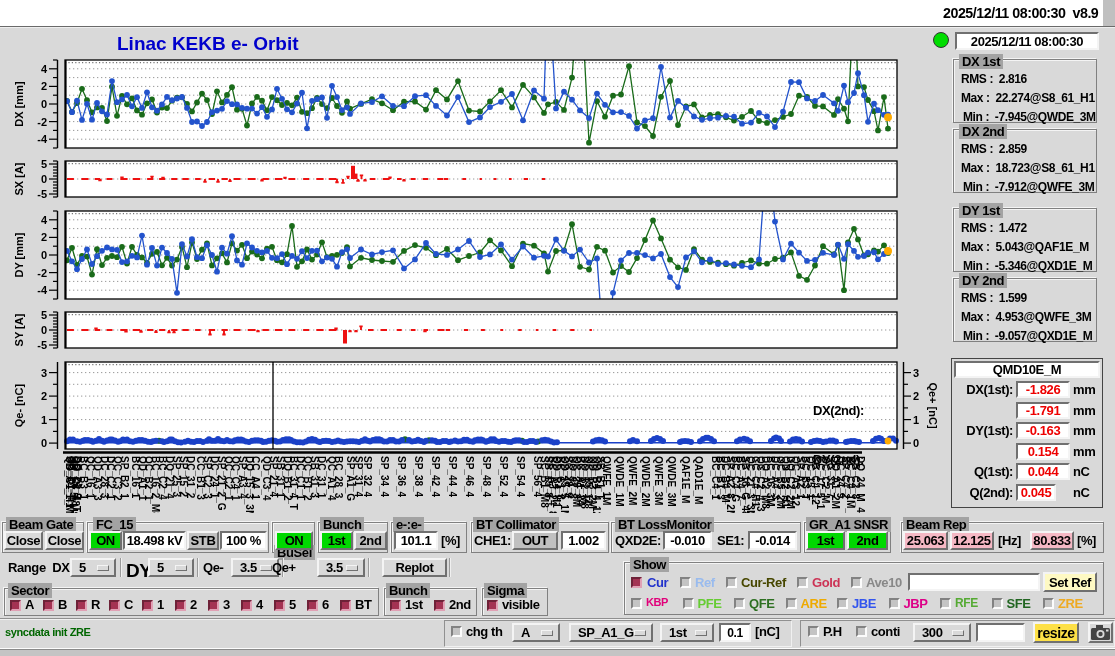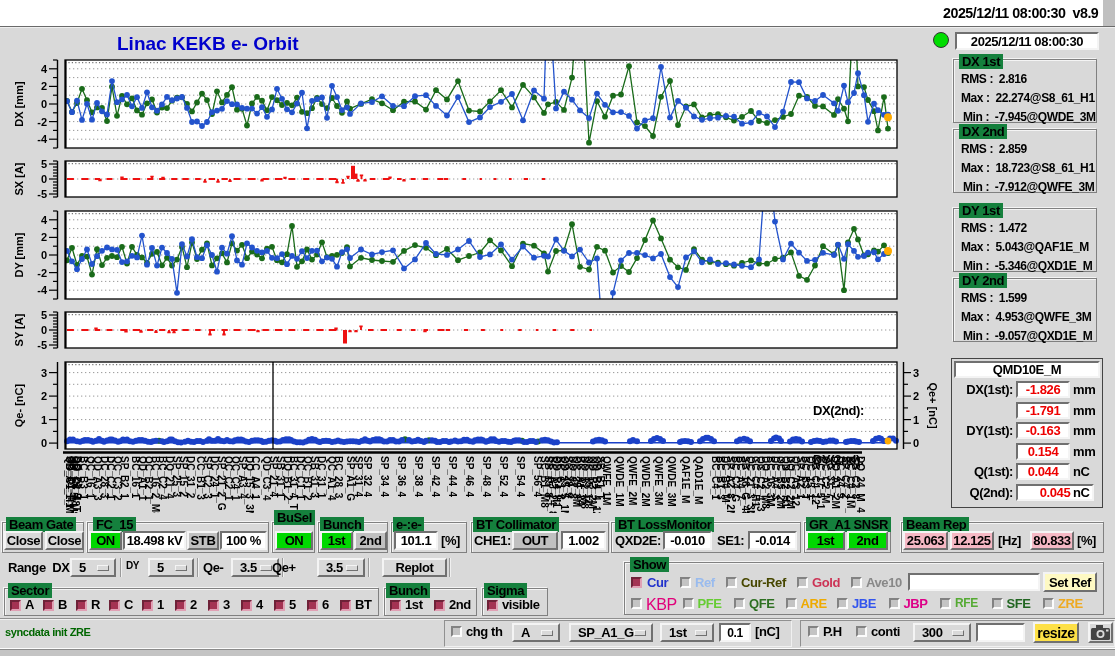--- a/index.html
+++ b/index.html
@@ -1,19 +1,19 @@
 <!DOCTYPE html>
 <html><head><meta charset="utf-8"><style>
 *{margin:0;padding:0;box-sizing:border-box}
 body{width:1115px;height:656px;background:#d9d9d9;font-family:"Liberation Sans",sans-serif;overflow:hidden;position:relative}
 .lb,.leg,.btn,.opt{letter-spacing:-0.4px}
 .raised{background:#d9d9d9;border-top:2px solid #f4f4f4;border-left:2px solid #f4f4f4;border-bottom:2px solid #707070;border-right:2px solid #707070}
 .sunk{background:#fff;border-top:2px solid #707070;border-left:2px solid #707070;border-bottom:2px solid #f4f4f4;border-right:2px solid #f4f4f4}
 .gb{position:absolute;border:1px solid #808080;box-shadow:1px 1px 0 #f4f4f4 inset, -1px -1px 0 #f4f4f4}
-.leg{position:absolute;background:#15803d;font-weight:bold;font-size:13px;padding:0 3px;white-space:nowrap}
+.leg{position:absolute;background:#a3a3a3;font-weight:bold;font-size:13px;padding:0 3px;white-space:nowrap}
 .btn{position:absolute;display:flex;align-items:center;justify-content:center;font-weight:bold;font-size:13px;white-space:nowrap}
 .cb{position:absolute;width:11px;height:11px}
 .cbu{background:#c4c4c4;border-top:2px solid #828282;border-left:2px solid #828282;border-bottom:2px solid #fcfcfc;border-right:2px solid #fcfcfc}
 .cbs{background:#a43353;border-top:2px solid #6e2238;border-left:2px solid #6e2238;border-bottom:2px solid #e0a0b4;border-right:2px solid #e0a0b4}
 .lb{position:absolute;font-weight:bold;font-size:13px;white-space:nowrap}
 .opt{position:absolute;display:flex;align-items:center;font-weight:bold;font-size:13px;background:#d9d9d9;border-top:2px solid #f4f4f4;border-left:2px solid #f4f4f4;border-bottom:2px solid #707070;border-right:2px solid #707070}
 .opt .dash{position:absolute;right:5px;top:50%;margin-top:-3px;width:12px;height:6px;background:#d9d9d9;border-top:1.5px solid #f4f4f4;border-left:1.5px solid #f4f4f4;border-bottom:1.5px solid #707070;border-right:1.5px solid #707070}
 </style></head>
 <body>
 <svg width="1115" height="656" viewBox="0 0 1115 656" style="position:absolute;left:0;top:0" font-family="Liberation Sans, sans-serif" fill="#000">
@@ -1088,34 +1088,34 @@
 <div class="lb" style="width:200px;text-align:right;left:813px;top:423.0px;color:#000;font-size:13px;font-weight:bold">DY(1st):</div>
 <div class="btn sunk" style="left:1016px;top:422.0px;width:54px;height:17px;background:#fff;color:#ee0000;font-size:13px;justify-content:center;padding:0 4px">-0.163</div>
 <div class="lb" style="left:1073px;top:423.0px;color:#000;font-size:13px;font-weight:bold">mm</div>
 <div class="lb" style="width:200px;text-align:left;left:813px;top:452px;color:#000;font-size:13px;font-weight:bold">DY(2nd):</div>
 <div class="btn sunk" style="left:1016px;top:442.5px;width:54px;height:17px;background:#fff;color:#ee0000;font-size:13px;justify-content:center;padding:0 4px">0.154</div>
 <div class="lb" style="left:1073px;top:443.5px;color:#000;font-size:13px;font-weight:bold">mm</div>
 <div class="lb" style="width:200px;text-align:right;left:813px;top:464.0px;color:#000;font-size:13px;font-weight:bold">Q(1st):</div>
 <div class="btn sunk" style="left:1016px;top:463.0px;width:54px;height:17px;background:#fff;color:#ee0000;font-size:13px;justify-content:center;padding:0 4px">0.044</div>
 <div class="lb" style="left:1073px;top:464.0px;color:#000;font-size:13px;font-weight:bold">nC</div>
 <div class="lb" style="width:200px;text-align:right;left:813px;top:484.5px;color:#000;font-size:13px;font-weight:bold">Q(2nd):</div>
-<div class="btn sunk" style="left:1016px;top:483.5px;width:78px;height:17px;background:#fff;color:#ee0000;font-size:13px;justify-content:center;padding:0 4px">0.045</div>
+<div class="btn sunk" style="left:1016px;top:483.5px;width:40px;height:17px;background:#fff;color:#ee0000;font-size:13px;justify-content:center;padding:0 4px">0.045</div>
 <div class="lb" style="left:1073px;top:484.5px;color:#000;font-size:13px;font-weight:bold">nC</div>
 <div class="gb" style="left:2px;top:522px;width:82px;height:31px"></div>
 <div class="leg" style="left:6px;top:516.5px">Beam Gate</div>
 <div class="btn raised" style="left:4px;top:531px;width:39px;height:19px;background:#d9d9d9;color:#000;font-size:13px">Close</div>
 <div class="btn raised" style="left:45px;top:531px;width:39px;height:19px;background:#d9d9d9;color:#000;font-size:13px">Close</div>
 <div class="gb" style="left:87px;top:522px;width:182px;height:31px"></div>
 <div class="leg" style="left:93px;top:516.5px">FC_15</div>
 <div class="btn raised" style="left:89px;top:531px;width:33px;height:19px;background:#00d800;color:#000;font-size:13px">ON</div>
 <div class="btn sunk" style="left:123px;top:531px;width:63px;height:19px;background:#fff;color:#000;font-size:13px;justify-content:center;padding:0 4px">18.498 kV</div>
 <div class="btn raised" style="left:187px;top:531px;width:32px;height:19px;background:#c0c0c0;color:#000;font-size:13px">STB</div>
 <div class="btn sunk" style="left:220px;top:531px;width:47px;height:19px;background:#fff;color:#000;font-size:13px;justify-content:center;padding:0 4px">100 %</div>
 <div class="gb" style="left:272px;top:522px;width:43px;height:31px"></div>
-<div class="leg" style="left:274px;top:510px">BuSel</div>
+<div class="leg" style="left:274px;top:545px">BuSel</div>
 <div class="btn raised" style="left:275px;top:531px;width:38px;height:19px;background:#00d800;color:#000;font-size:13px">ON</div>
 <div class="gb" style="left:318px;top:522px;width:70px;height:31px"></div>
 <div class="leg" style="left:320px;top:516.5px">Bunch</div>
 <div class="btn raised" style="left:320px;top:531px;width:33px;height:19px;background:#00d800;color:#000;font-size:13px">1st</div>
 <div class="btn raised" style="left:354px;top:531px;width:33px;height:19px;background:#c0c0c0;color:#000;font-size:13px">2nd</div>
 <div class="gb" style="left:391px;top:522px;width:76px;height:31px"></div>
 <div class="leg" style="left:393px;top:516.5px">e-:e-</div>
 <div class="btn sunk" style="left:394px;top:531px;width:44px;height:19px;background:#fff;color:#000;font-size:13px;justify-content:center;padding:0 4px">101.1</div>
 <div class="lb" style="left:441px;top:533px;color:#000;font-size:13px;font-weight:bold">[%]</div>
 <div class="gb" style="left:471px;top:522px;width:138px;height:31px"></div>
@@ -1136,21 +1136,21 @@
 <div class="gb" style="left:901px;top:522px;width:203px;height:31px"></div>
 <div class="leg" style="left:903px;top:516.5px">Beam Rep</div>
 <div class="btn raised" style="left:903px;top:531px;width:45px;height:19px;background:#f5b8c4;color:#000;font-size:13px">25.063</div>
 <div class="btn raised" style="left:950px;top:531px;width:44px;height:19px;background:#f5b8c4;color:#000;font-size:13px">12.125</div>
 <div class="lb" style="left:998px;top:533px;color:#000;font-size:13px;font-weight:bold">[Hz]</div>
 <div class="btn raised" style="left:1030px;top:531px;width:44px;height:19px;background:#f5b8c4;color:#000;font-size:13px">80.833</div>
 <div class="lb" style="left:1077px;top:533px;color:#000;font-size:13px;font-weight:bold">[%]</div>
 <div class="lb" style="left:8px;top:560px;color:#000;font-size:13px;font-weight:bold">Range&nbsp; DX</div>
 <div class="opt" style="left:70px;top:558px;width:46px;height:19px;padding-left:7px">5<span class="dash"></span></div>
 <div style="position:absolute;left:120px;top:558px;width:2px;height:19px;background:#9a9a9a;border-right:1px solid #f0f0f0"></div>
-<div class="lb" style="left:126px;top:560px;color:#000;font-size:10px;font-weight:bold">DY</div>
+<div class="lb" style="left:126px;top:560px;color:#000;font-size:19px;font-weight:bold">DY</div>
 <div class="opt" style="left:148px;top:558px;width:46px;height:19px;padding-left:7px">5<span class="dash"></span></div>
 <div style="position:absolute;left:197px;top:558px;width:2px;height:19px;background:#9a9a9a;border-right:1px solid #f0f0f0"></div>
 <div class="lb" style="left:203px;top:560px;color:#000;font-size:13px;font-weight:bold">Qe-</div>
 <div class="opt" style="left:231px;top:558px;width:48px;height:19px;padding-left:7px">3.5<span class="dash"></span></div>
 <div style="position:absolute;left:282px;top:558px;width:2px;height:19px;background:#9a9a9a;border-right:1px solid #f0f0f0"></div>
 <div class="lb" style="left:272px;top:560px;color:#000;font-size:13px;font-weight:bold">Qe+</div>
 <div class="opt" style="left:317px;top:558px;width:48px;height:19px;padding-left:7px">3.5<span class="dash"></span></div>
 <div style="position:absolute;left:368px;top:558px;width:2px;height:19px;background:#9a9a9a;border-right:1px solid #f0f0f0"></div>
 <div class="btn raised" style="left:382px;top:558px;width:65px;height:19px;background:#d9d9d9;color:#000;font-size:13px">Replot</div>
 <div style="position:absolute;left:449px;top:558px;width:2px;height:19px;background:#9a9a9a;border-right:1px solid #f0f0f0"></div>
@@ -1196,21 +1196,21 @@
 <div class="lb" style="left:695px;top:575px;color:#99bbee;font-size:13px;font-weight:bold">Ref</div>
 <div class="cb cbu" style="left:726px;top:577px"></div>
 <div class="lb" style="left:741px;top:575px;color:#474700;font-size:13px;font-weight:bold">Cur-Ref</div>
 <div class="cb cbu" style="left:797px;top:577px"></div>
 <div class="lb" style="left:812px;top:575px;color:#cc3355;font-size:13px;font-weight:bold">Gold</div>
 <div class="cb cbu" style="left:851px;top:577px"></div>
 <div class="lb" style="left:866px;top:575px;color:#888888;font-size:13px;font-weight:bold">Ave10</div>
 <div class="btn sunk" style="left:908px;top:573px;width:132px;height:18px;background:#fff;color:#000;font-size:13px;justify-content:center;padding:0 4px"></div>
 <div class="btn raised" style="left:1043px;top:572px;width:54px;height:20px;background:#fef9c3;color:#000;font-size:13px">Set Ref</div>
 <div class="cb cbu" style="left:631.0px;top:598px"></div>
-<div class="lb" style="left:646.0px;top:596px;color:#e1007a;font-size:16px;font-weight:normal">KBP</div>
+<div class="lb" style="left:646.0px;top:596px;color:#e1007a;font-size:11px;font-weight:bold">KBP</div>
 <div class="cb cbu" style="left:682.5px;top:598px"></div>
 <div class="lb" style="left:697.5px;top:596px;color:#66cc33;font-size:13px;font-weight:bold">PFE</div>
 <div class="cb cbu" style="left:734.0px;top:598px"></div>
 <div class="lb" style="left:749.0px;top:596px;color:#2e7022;font-size:13px;font-weight:bold">QFE</div>
 <div class="cb cbu" style="left:785.5px;top:598px"></div>
 <div class="lb" style="left:800.5px;top:596px;color:#eeaa00;font-size:13px;font-weight:bold">ARE</div>
 <div class="cb cbu" style="left:837.0px;top:598px"></div>
 <div class="lb" style="left:852.0px;top:596px;color:#3355ee;font-size:13px;font-weight:bold">JBE</div>
 <div class="cb cbu" style="left:888.5px;top:598px"></div>
 <div class="lb" style="left:903.5px;top:596px;color:#dd0088;font-size:13px;font-weight:bold">JBP</div>

